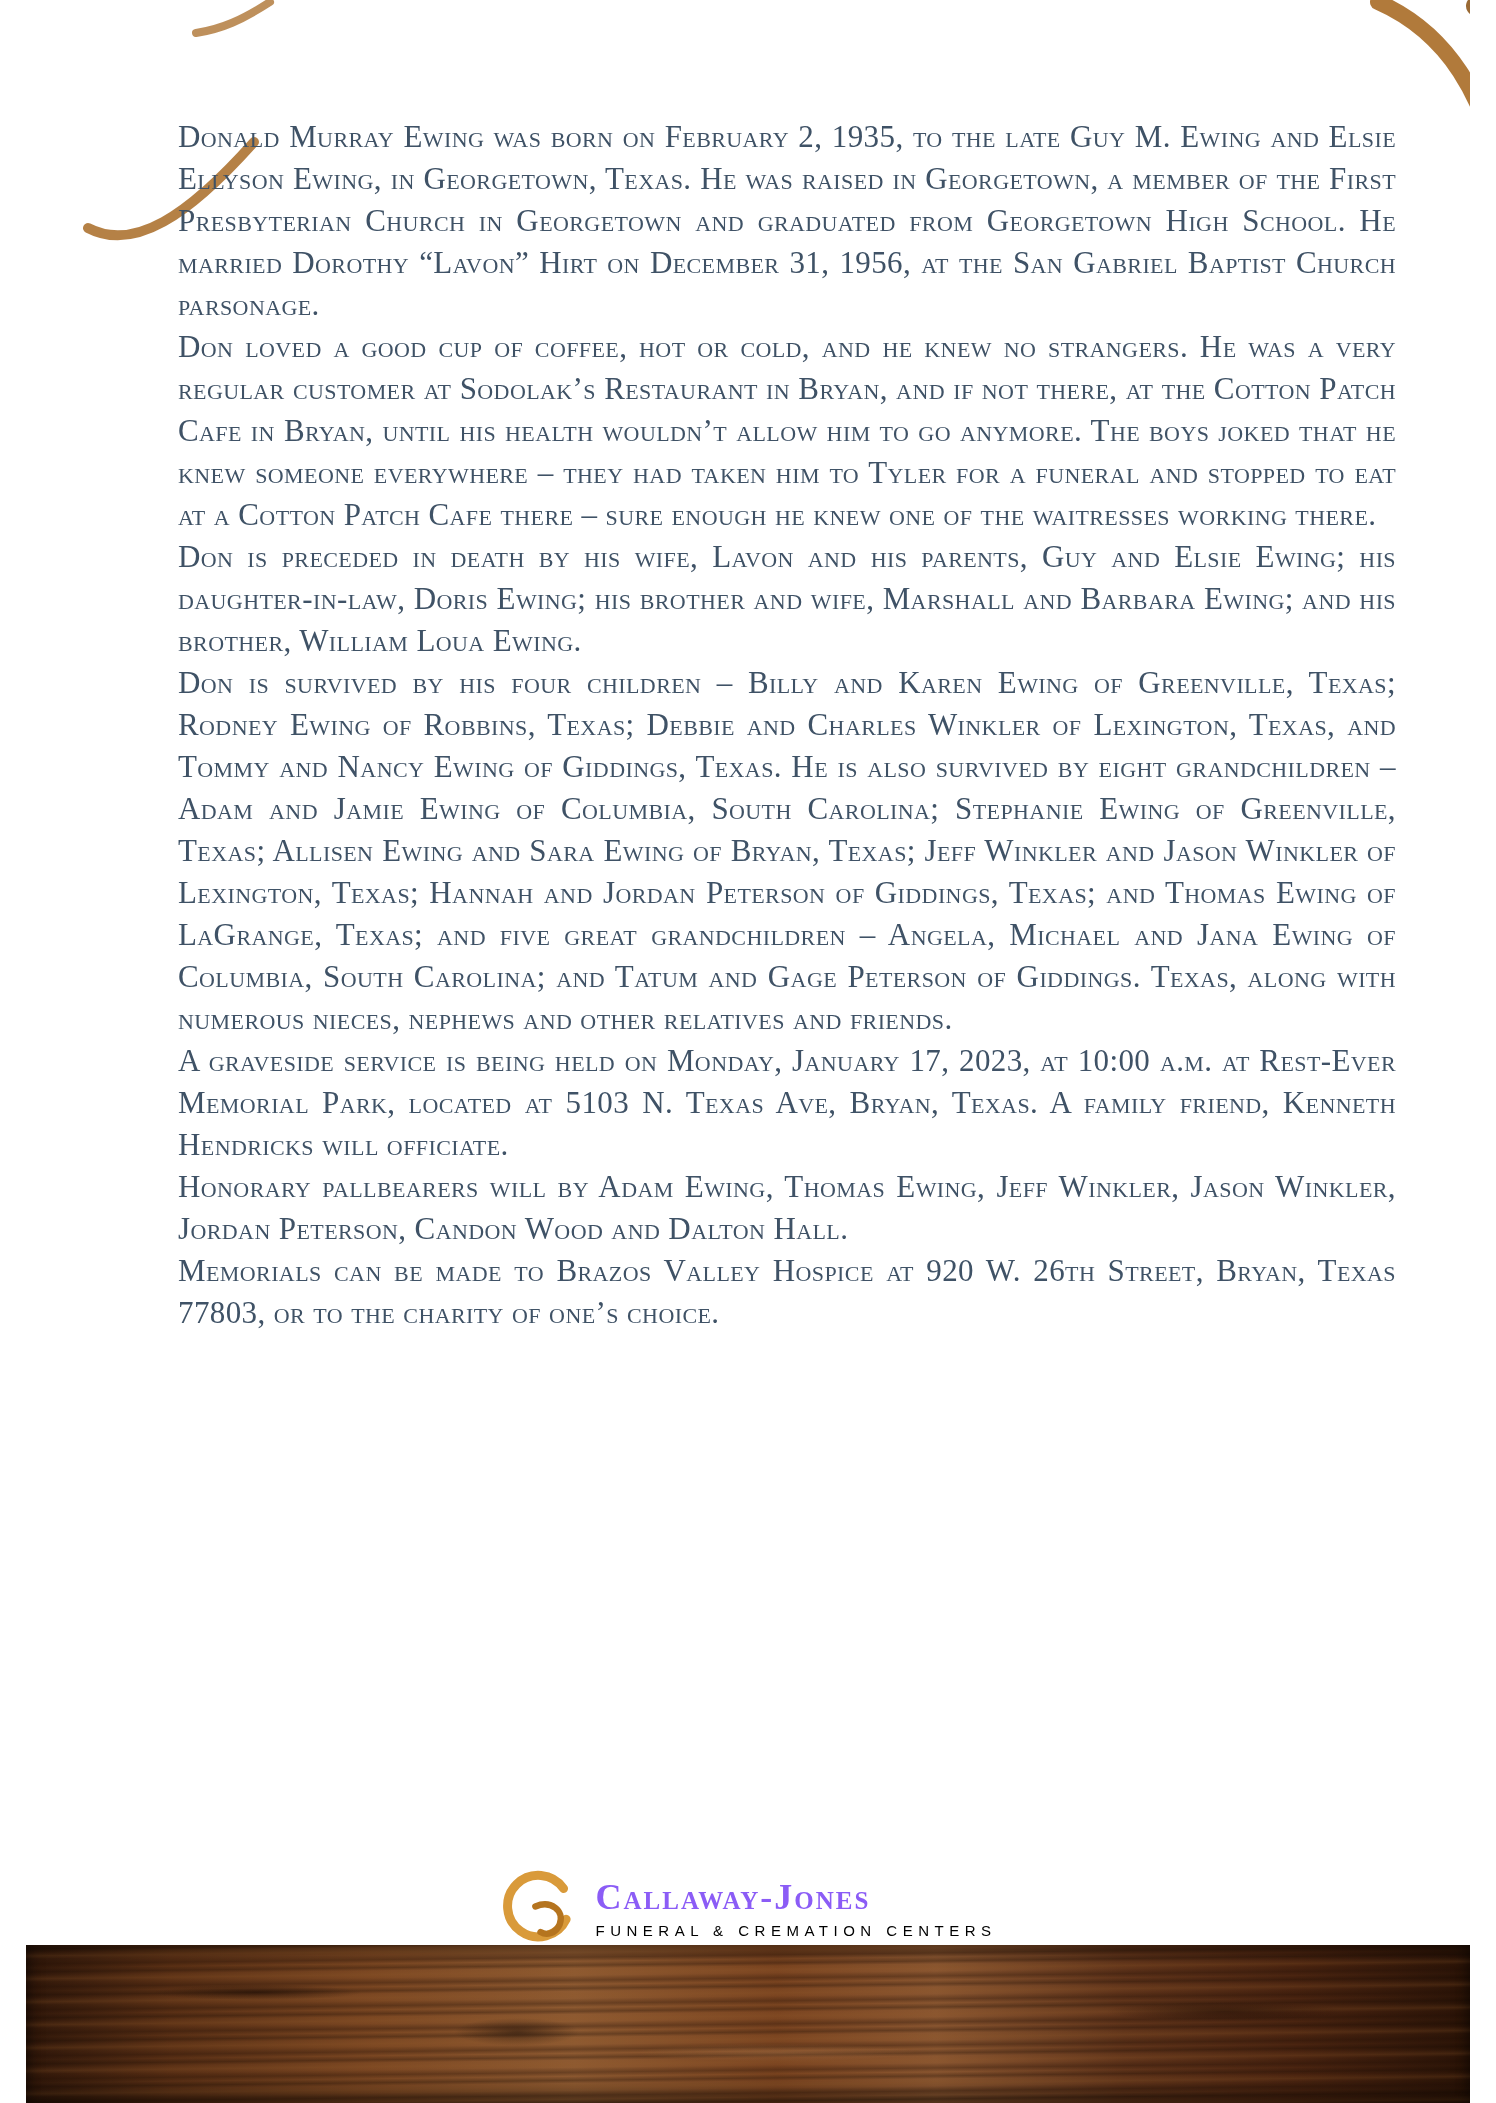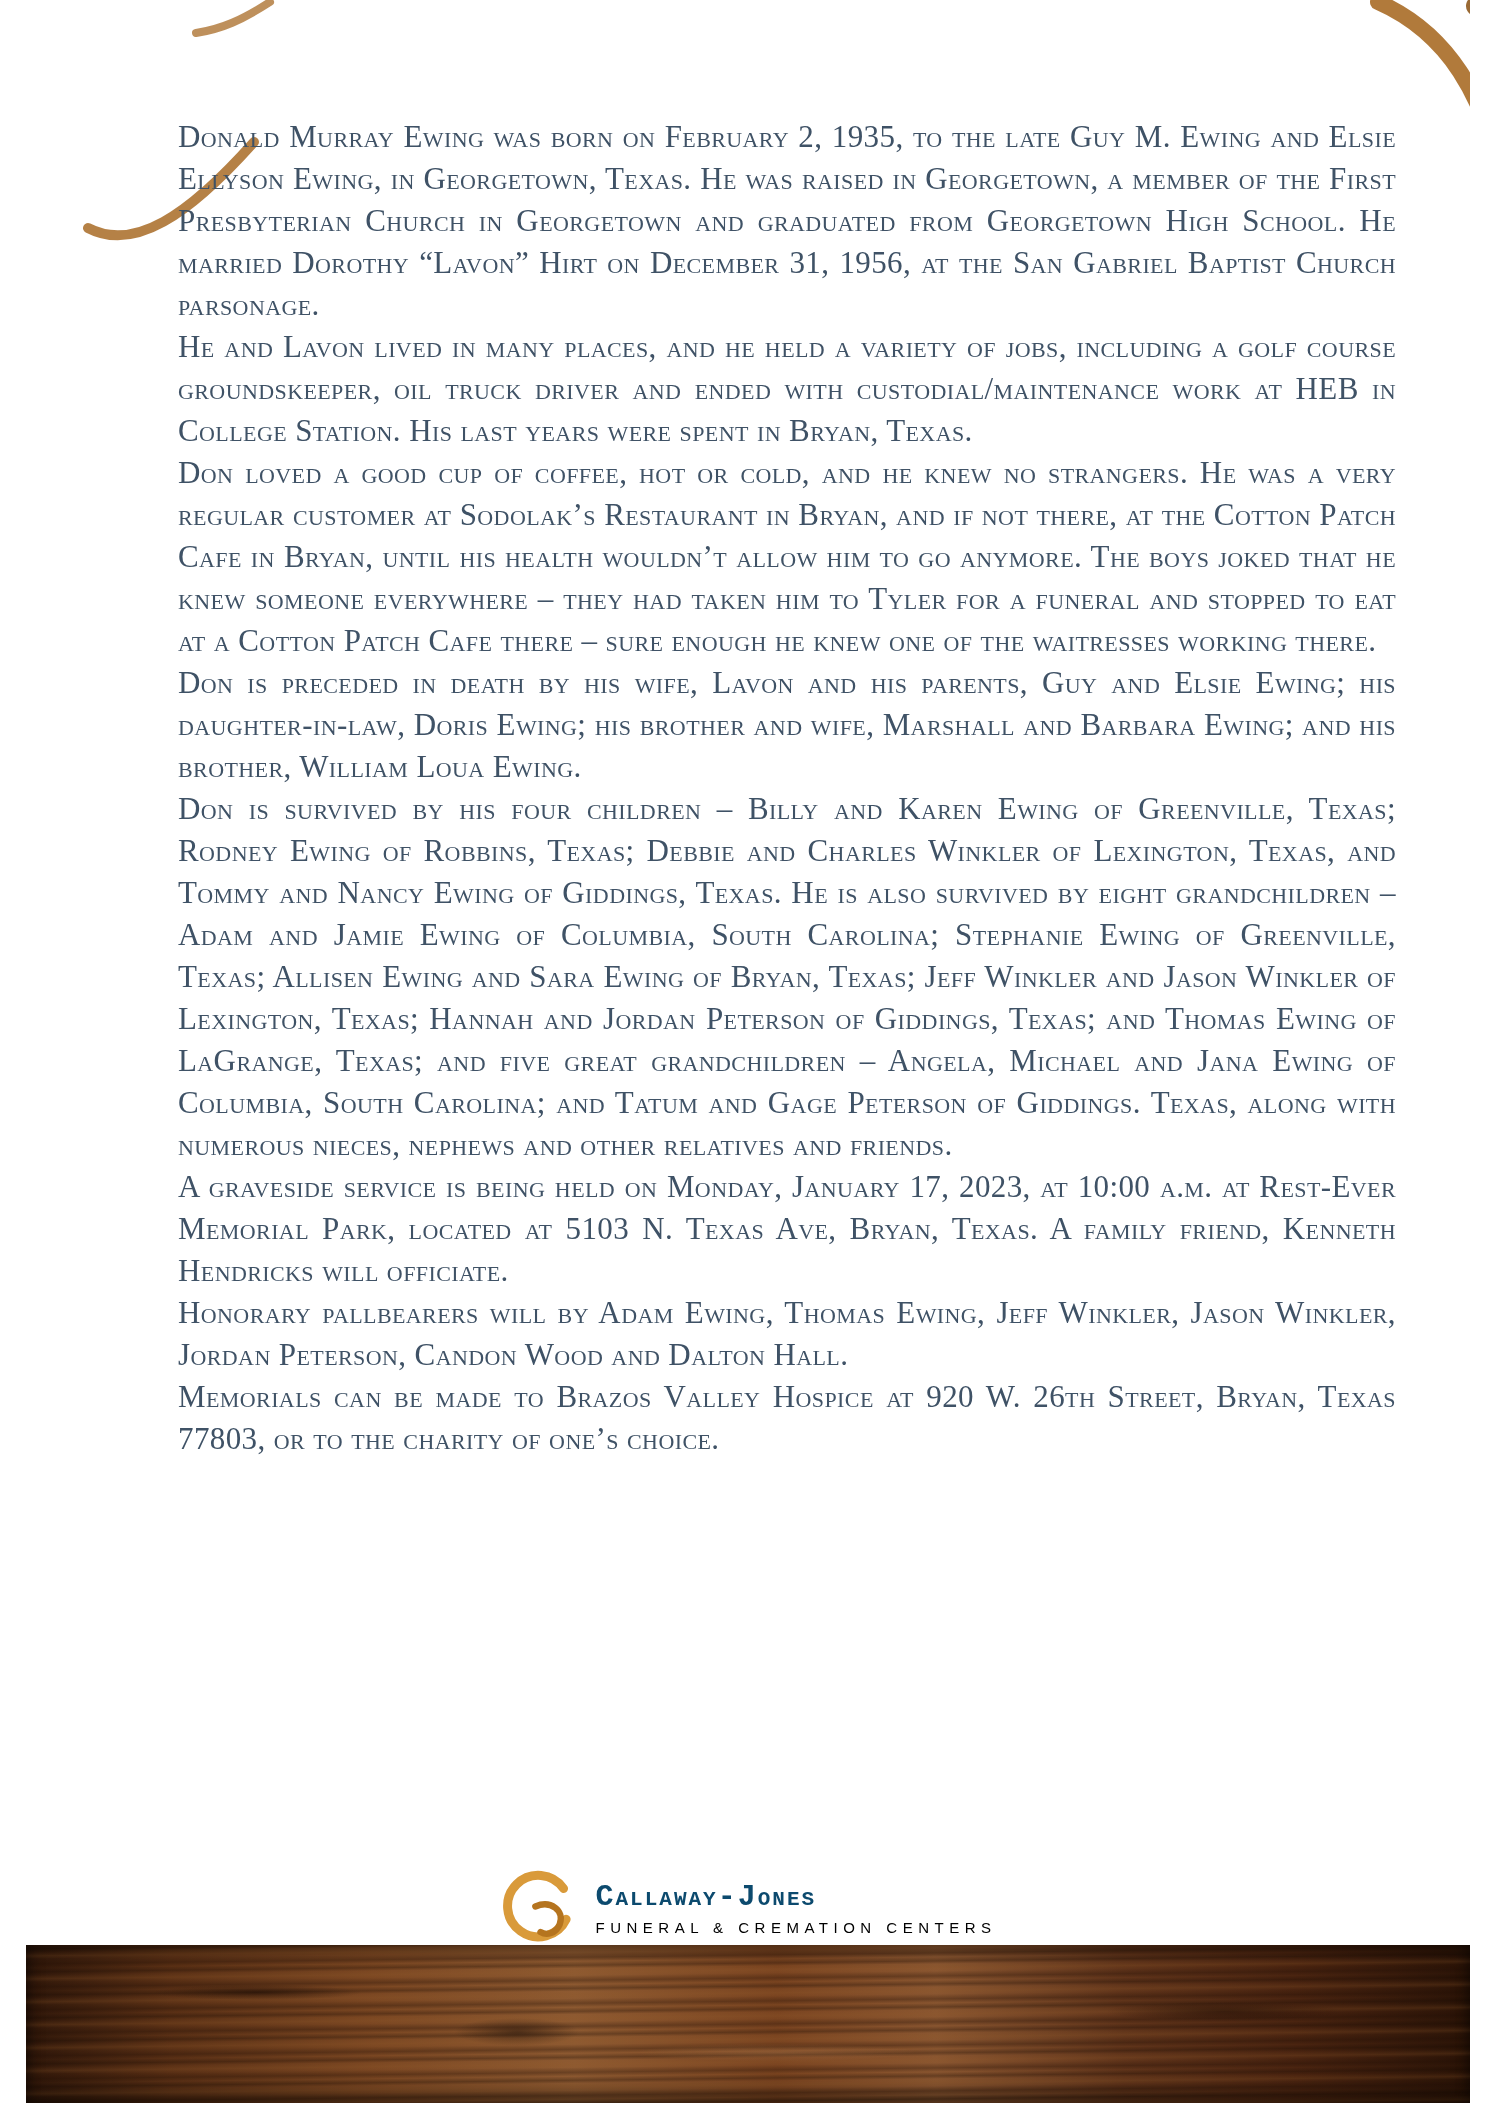--- a/index.html
+++ b/index.html
@@ -51,27 +51,27 @@
   }
   .logo-icon {
     flex: 0 0 auto;
   }
   .logo-text {
     display: flex;
     flex-direction: column;
     align-items: flex-start;
   }
   .logo-name {
-    font-family: Liberation Mono, monospace;
+    font-family: Liberation Serif, serif;
     font-variant: small-caps;
     font-weight: 600;
-    font-size: 30px;
+    font-size: 36px;
     line-height: 1;
     letter-spacing: 2px;
-    color: #0c4a6e;
+    color: #8b5cf6;
   }
   .logo-subtitle {
     margin-top: 7px;
     font-family: "Liberation Sans", sans-serif;
     font-size: 15px;
     letter-spacing: 5.5px;
     color: #000000;
   }
   .wood-strip {
     position: absolute;
@@ -101,21 +101,20 @@
 
   <svg class="brush-overlay" width="1496" height="300" viewBox="0 0 1496 300">
     <path d="M 62 228 C 108 252, 162 216, 228 142" stroke="#a86b26" stroke-width="10" fill="none" stroke-linecap="round" opacity="0.85"></path>
     <path d="M 244 2 C 216 20, 196 29, 170 33" stroke="#a86b26" stroke-width="8" fill="none" stroke-linecap="round" opacity="0.75"></path>
     <path d="M 1352 2 C 1420 32, 1462 96, 1474 188" stroke="#a86b26" stroke-width="16" fill="none" stroke-linecap="round" opacity="0.9"></path>
     <path d="M 1450 6 C 1472 11, 1489 24, 1496 44" stroke="#8f5a1e" stroke-width="20" fill="none" stroke-linecap="round" opacity="0.9"></path>
   </svg>
 
   <div class="content">
       <p>Donald Murray Ewing was born on February 2, 1935, to the late Guy M. Ewing and Elsie Ellyson Ewing, in Georgetown, Texas.  He was raised in Georgetown, a member of the First Presbyterian Church in Georgetown and graduated from Georgetown High School.  He married Dorothy “Lavon” Hirt on December 31, 1956, at the San Gabriel Baptist Church parsonage.</p>
-      <p>He and Lavon lived in many places, and he held a variety of jobs, including a golf course groundskeeper, oil truck driver and ended with custodial/maintenance work at HEB in College Station.  His last years were spent in Bryan, Texas.</p>
       <p>Don loved a good cup of coffee, hot or cold, and he knew no strangers. He was a very regular customer at Sodolak’s Restaurant in Bryan, and if not there, at the Cotton Patch Cafe in Bryan, until his health wouldn’t allow him to go anymore.  The boys joked that he knew someone everywhere – they had taken him to Tyler for a funeral and stopped to eat at a Cotton Patch Cafe there – sure enough he knew one of the waitresses working there.</p>
       <p>Don is preceded in death by his wife, Lavon and his parents, Guy and Elsie Ewing; his daughter-in-law, Doris Ewing; his brother and wife, Marshall and Barbara Ewing; and his brother, William Loua Ewing.</p>
       <p>Don is survived by his four children – Billy and Karen Ewing of Greenville, Texas; Rodney Ewing of Robbins, Texas; Debbie and Charles Winkler of Lexington, Texas, and Tommy and Nancy Ewing of Giddings, Texas.  He is also survived by eight grandchildren – Adam and Jamie Ewing of Columbia, South Carolina; Stephanie Ewing of Greenville, Texas; Allisen Ewing and Sara Ewing of Bryan, Texas; Jeff Winkler and Jason Winkler of Lexington, Texas; Hannah and Jordan Peterson of Giddings, Texas; and Thomas Ewing of LaGrange, Texas; and five great grandchildren – Angela, Michael and Jana Ewing of Columbia, South Carolina; and Tatum and Gage Peterson of Giddings. Texas, along with numerous nieces, nephews and other relatives and friends.</p>
       <p>A graveside service is being held on Monday, January 17, 2023, at 10:00 a.m. at Rest-Ever Memorial Park, located at 5103 N. Texas Ave, Bryan, Texas.   A family friend, Kenneth Hendricks will officiate.</p>
       <p>Honorary pallbearers will by Adam Ewing, Thomas Ewing, Jeff Winkler, Jason Winkler, Jordan Peterson, Candon Wood and Dalton Hall.</p>
       <p>Memorials can be made to Brazos Valley Hospice at 920 W. 26th Street, Bryan, Texas 77803, or to the charity of one’s choice.</p>
     </div>
 
   <div class="logo">
     <svg class="logo-icon" viewBox="0 0 64 64" width="82" height="82">

